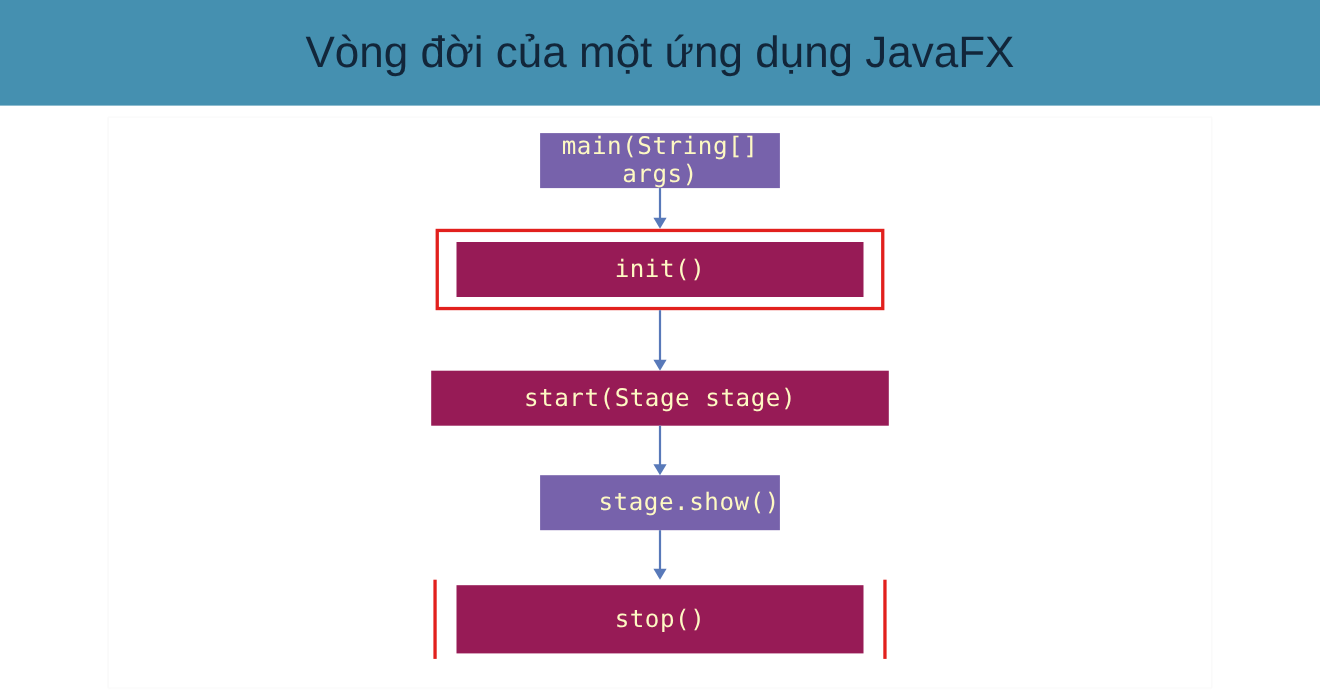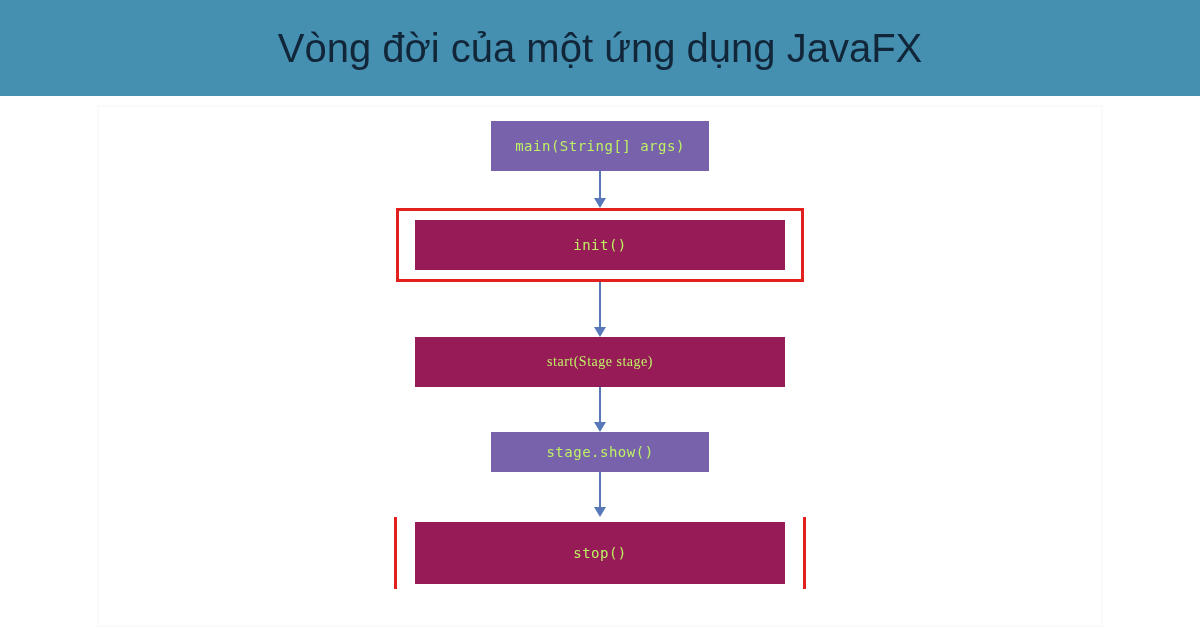--- a/index.html
+++ b/index.html
@@ -38,34 +38,34 @@
     position: absolute;
     left: 50%;
     transform: translateX(-50%);
     top: 14px;
     display: flex;
     flex-direction: column;
     align-items: center;
   }
   .node {
     font-family: "Consolas", "Menlo", "DejaVu Sans Mono", monospace;
-    font-size: 14px;
-    color: #bef264;
+    font-size: 22px;
+    color: #fef9c3;
     text-align: center;
     display: flex;
     align-items: center;
     justify-content: center;
     letter-spacing: .5px;
   }
   .purple { background: #7762ab; }
   .maroon { background: #971b56; }
   .n-main { width: 218px; height: 50px; }
   .n-init { width: 370px; height: 50px; }
-  .n-start { width: 370px; height: 50px; font-family: Liberation Serif, serif; }
-  .n-show { width: 218px; height: 40px; }
+  .n-start { width: 416px; height: 50px; }
+  .n-show { width: 218px; height: 50px; justify-content: flex-end; }
   .n-stop { width: 370px; height: 62px; }
   
   .frame {
     border: 3px solid #e2201d;
     position: relative;
     display: flex;
     align-items: center;
     justify-content: flex-end;
   }
   .frame-init { width: 408px; height: 74px; padding: 10px 16px; }

